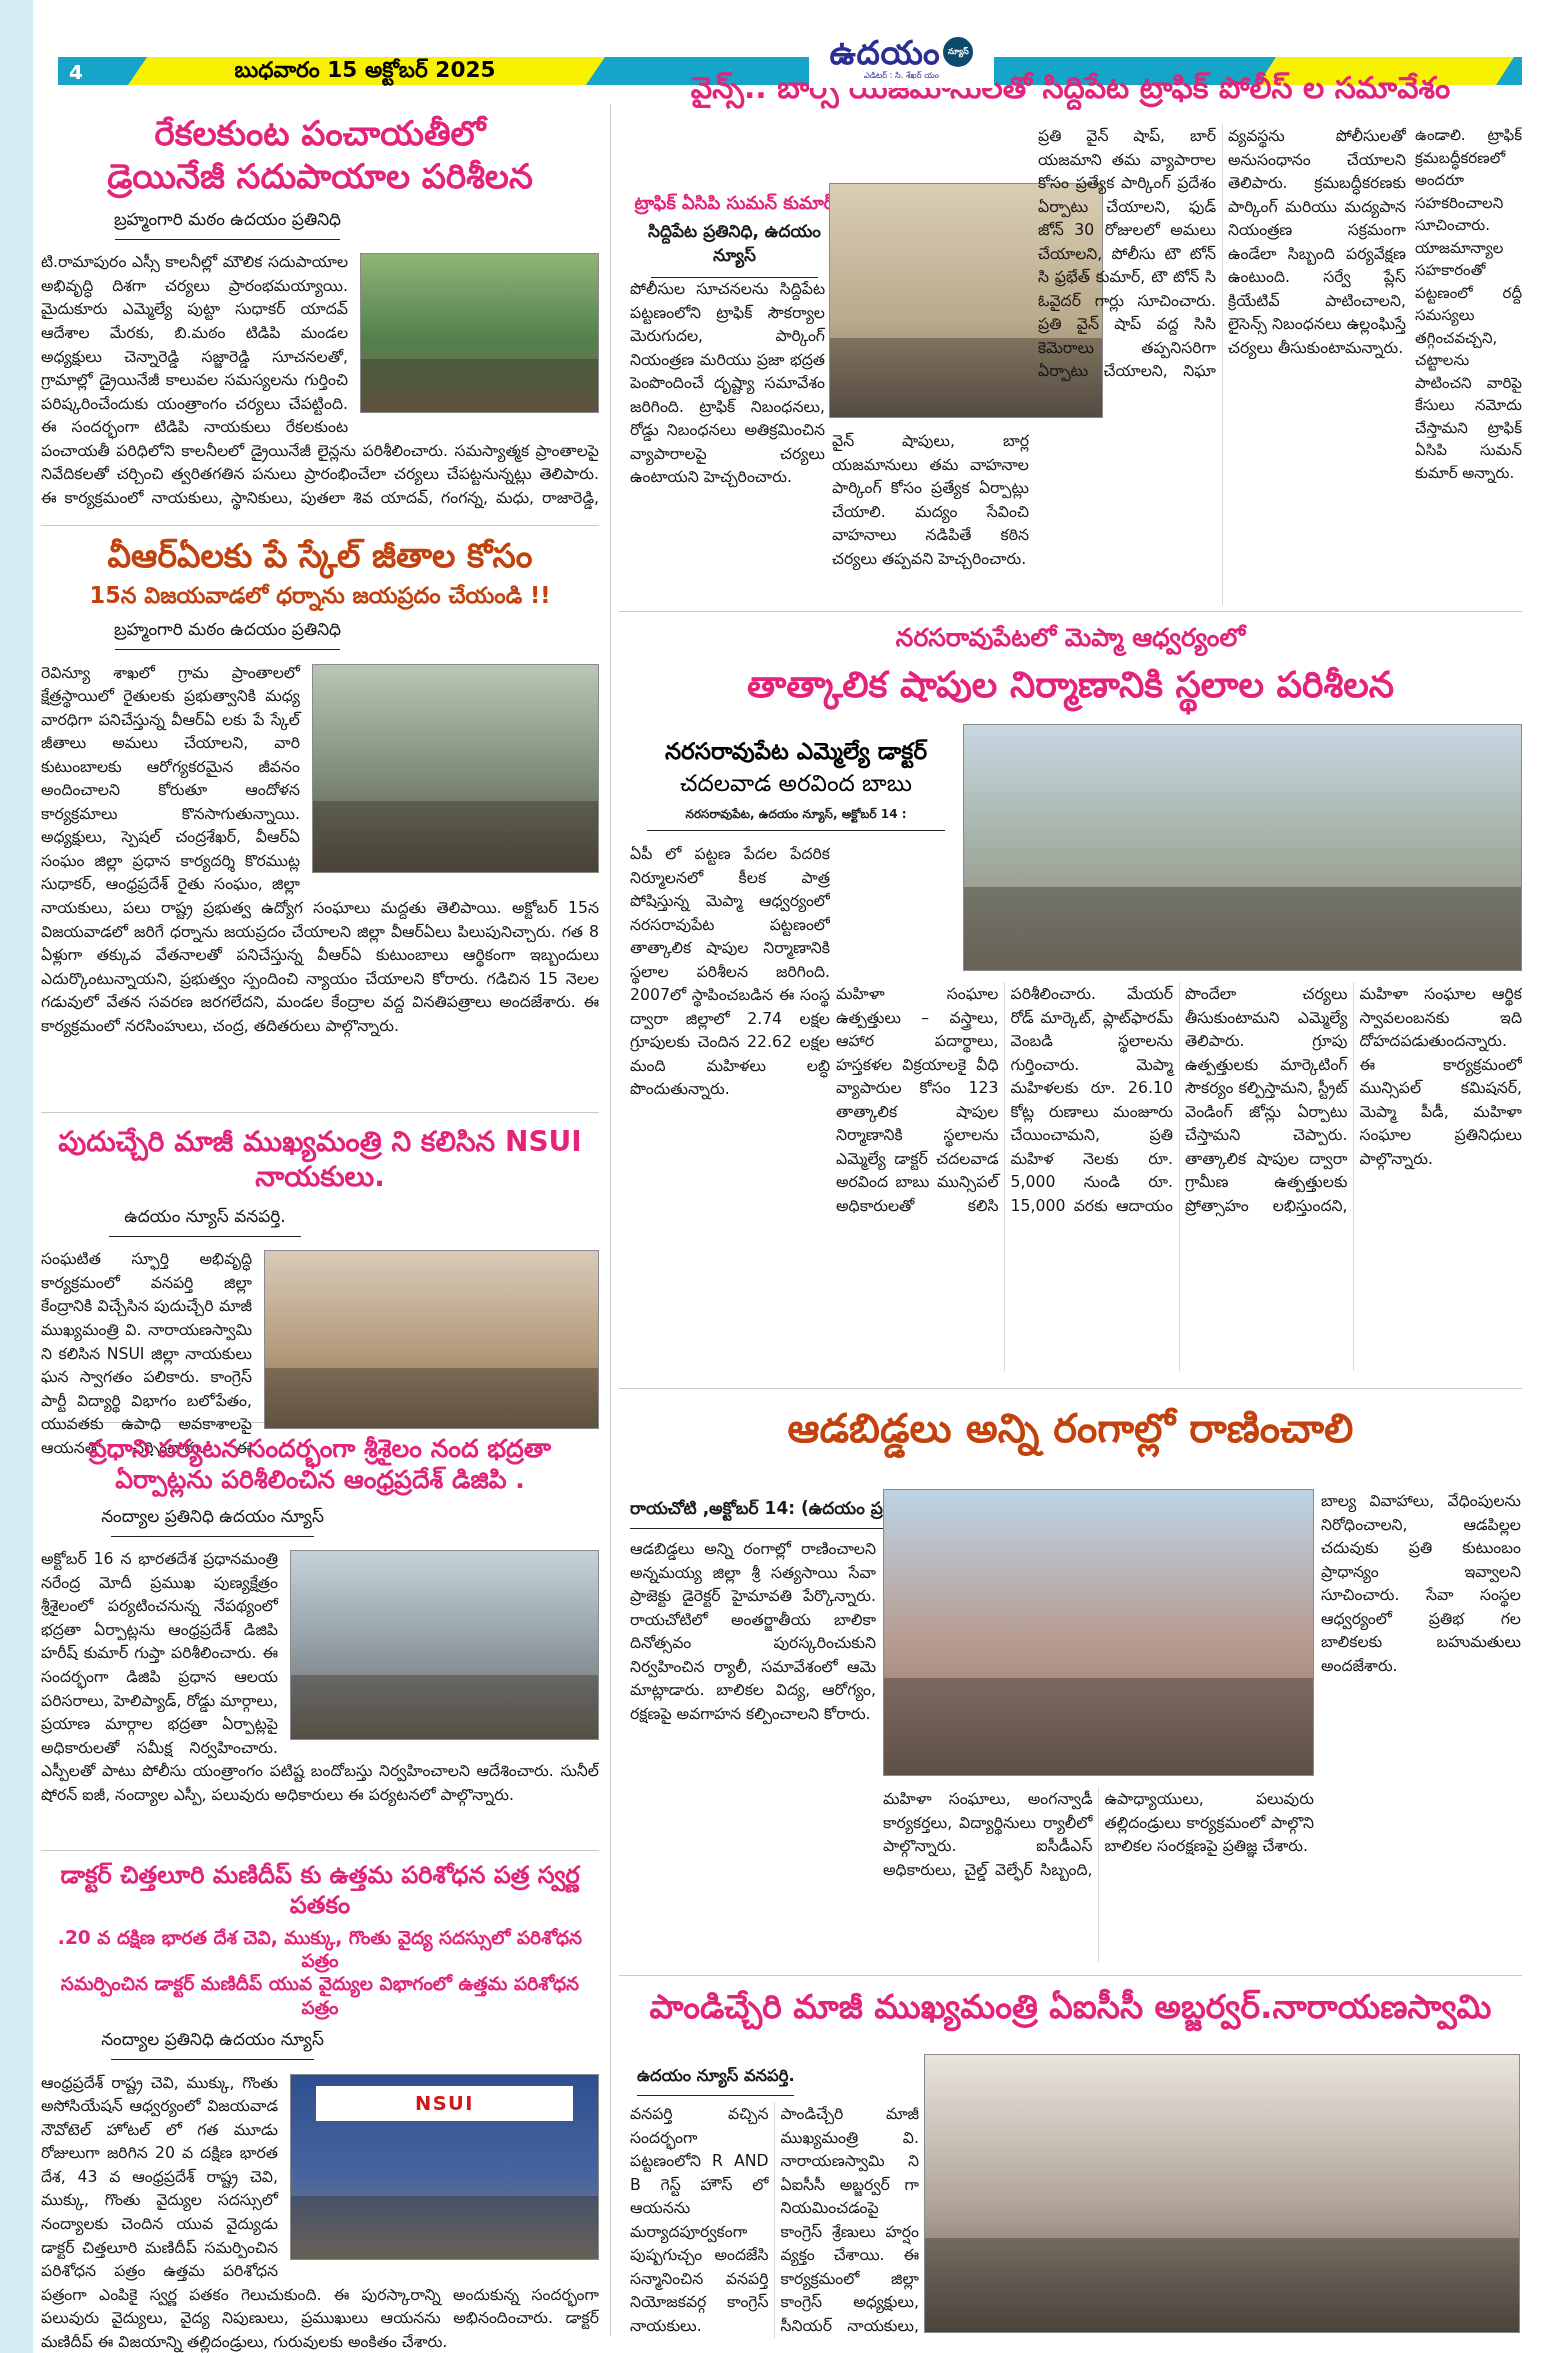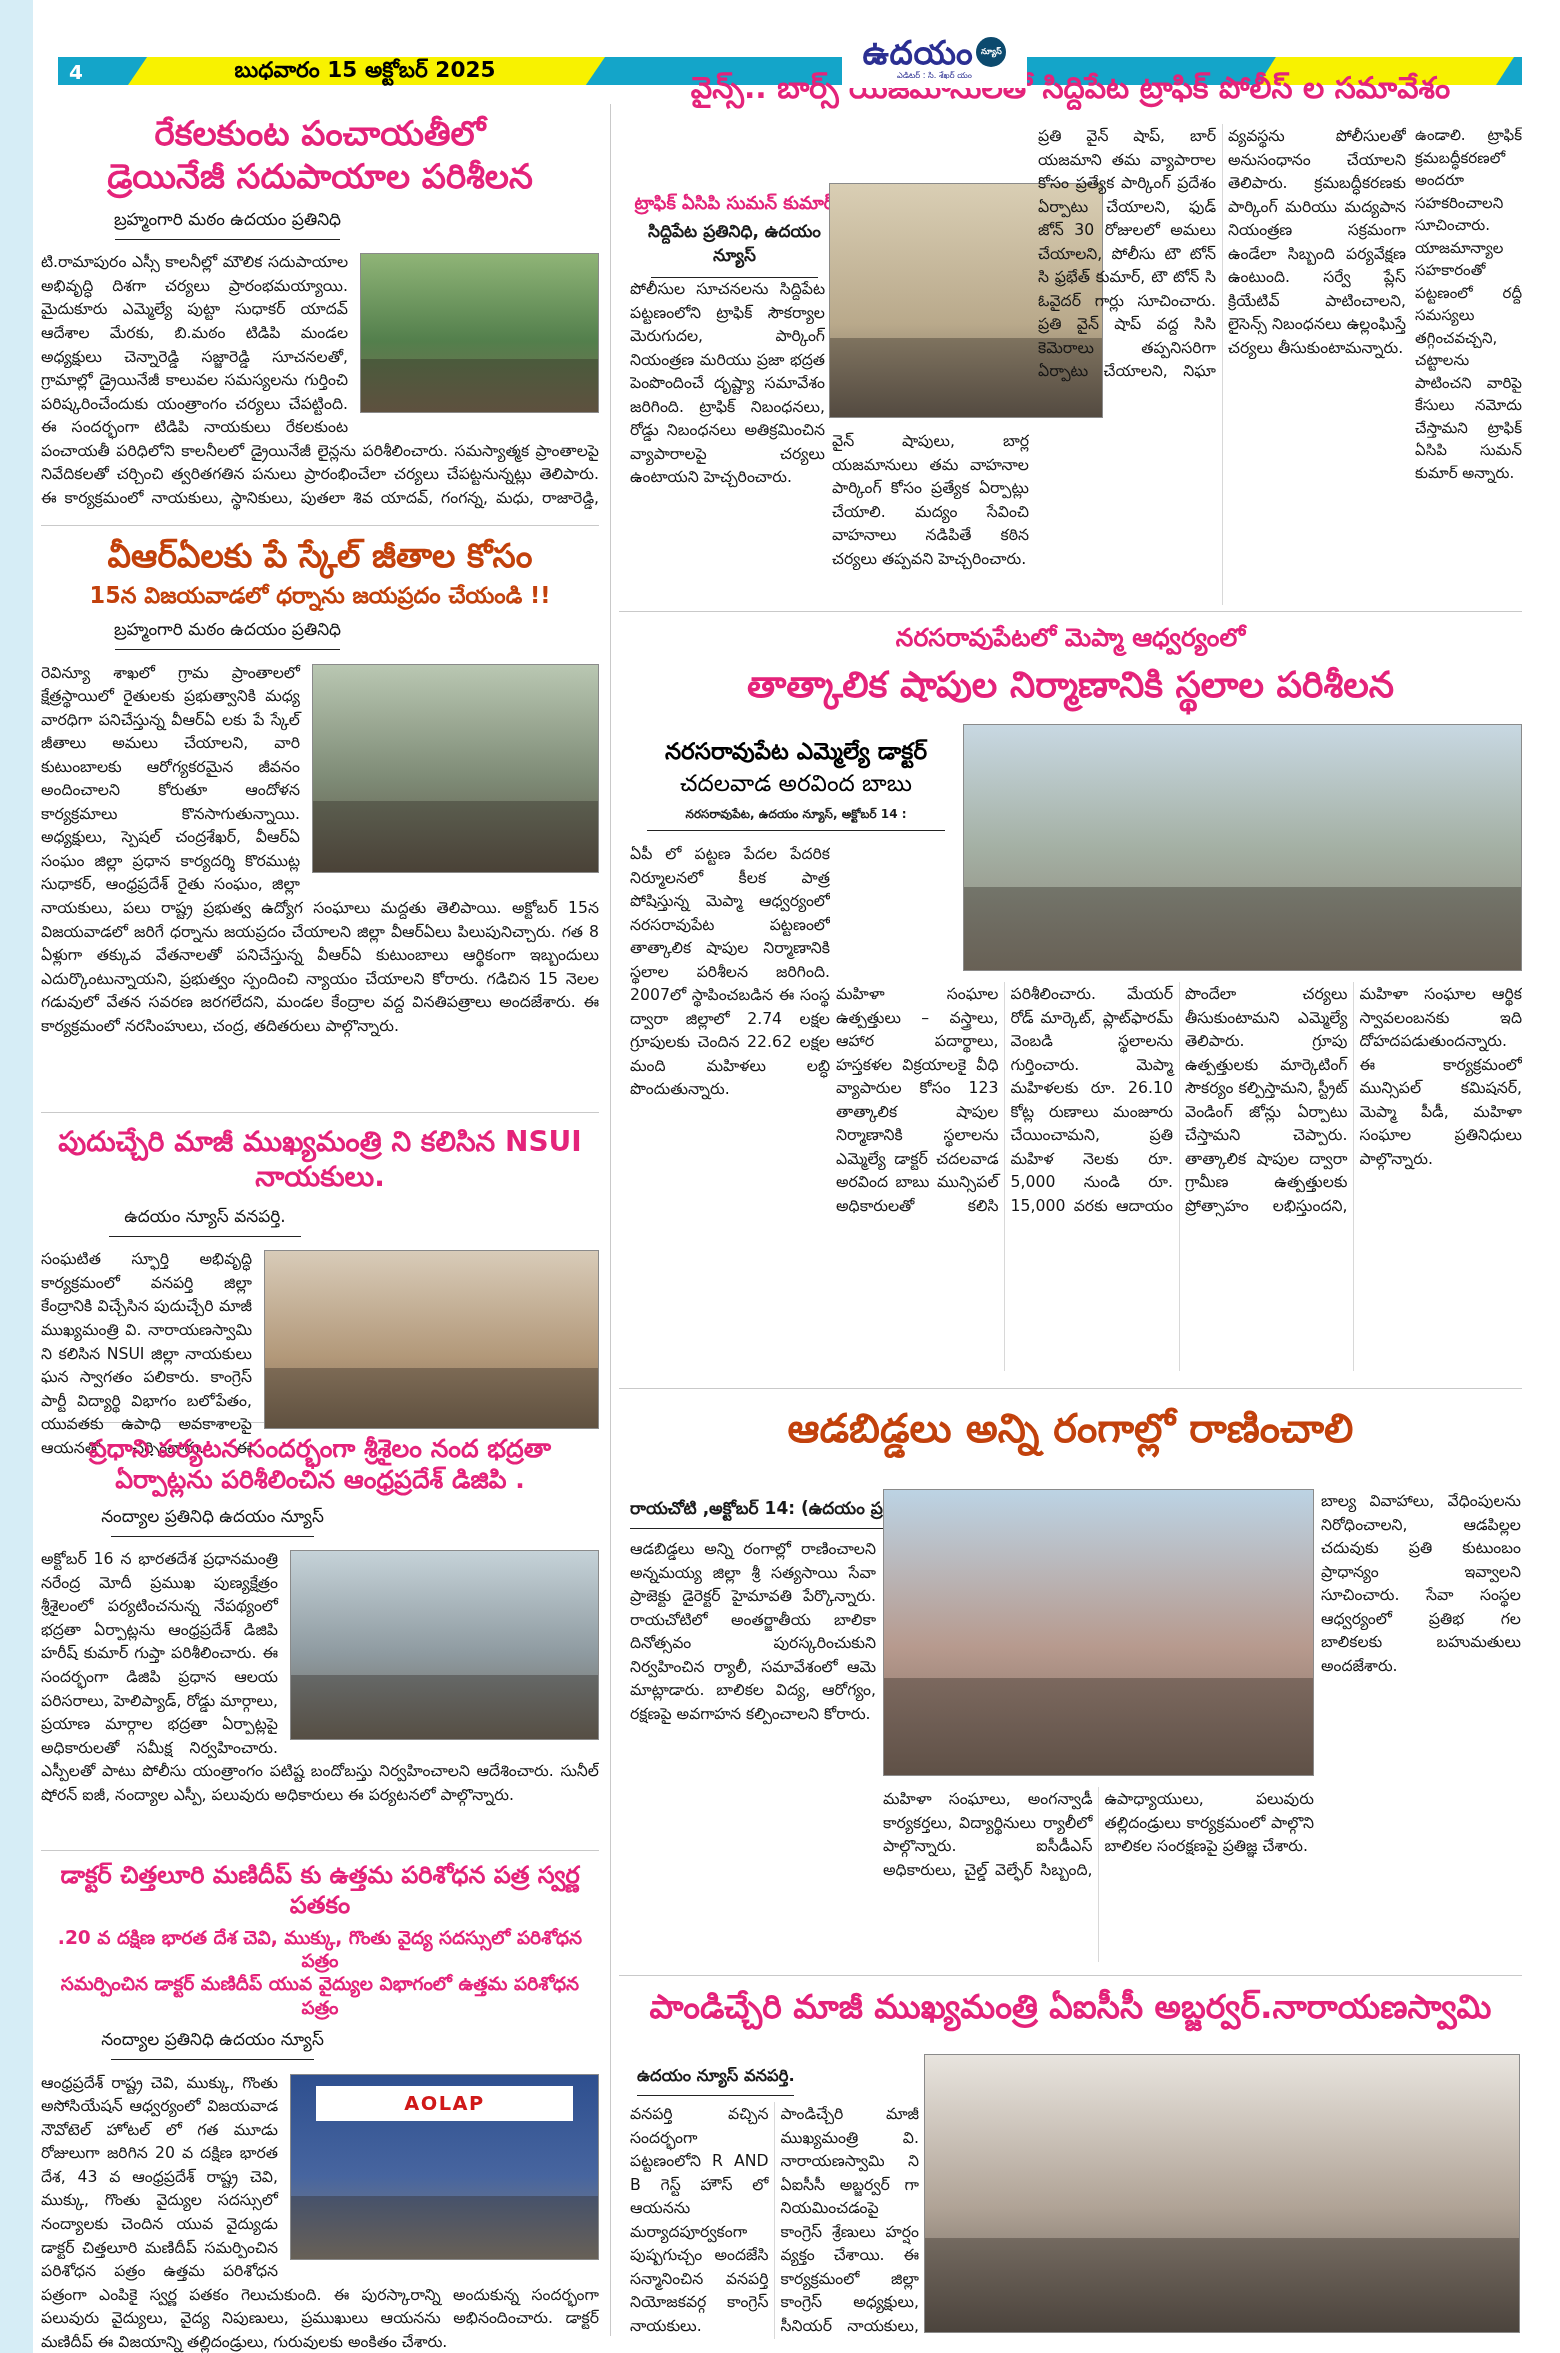--- a/index.html
+++ b/index.html
@@ -12,21 +12,21 @@
   
   .bar{position:absolute;left:58px;top:57px;width:1464px;height:28px;background:#14a5c9;}
   .pgnum{position:absolute;left:69px;top:58px;width:60px;height:27px;color:#fff;
          font-size:20px;font-weight:bold;display:flex;align-items:center;}
   .bar-yel{position:absolute;top:57px;height:28px;background:#f8f200;}
   .bar-yel.left{left:128px;width:477px;clip-path:polygon(4% 0,100% 0,96% 100%,0 100%);}
   .bar-yel.right{left:1258px;width:256px;clip-path:polygon(7% 0,100% 0,93% 100%,0 100%);}
   .date-txt{position:absolute;left:149px;top:58px;width:432px;height:27px;
             display:flex;align-items:center;justify-content:center;
             font-size:21.6px;font-weight:bold;color:#000;}
-  .masthead{position:absolute;left:842px;top:30px;width:185px;height:58px;background:#fff;
+  .masthead{position:absolute;left:809px;top:30px;width:185px;height:58px;background:#fff;
             display:flex;flex-direction:column;align-items:center;justify-content:center;z-index:5;}
   .mast-row{display:flex;align-items:center;gap:3px;}
   .mast-word{font-size:33px;font-weight:bold;color:#2b2f92;letter-spacing:0.7px;line-height:1;}
   .mast-badge{width:30px;height:30px;border-radius:50%;background:#0c4a6e;color:#fff;
               display:flex;align-items:center;justify-content:center;font-size:8.2px;font-weight:bold;}
   .mast-tag{font-size:8.2px;color:#2b2f92;margin-top:1.5px;}
   
   .hl-pink{color:#e4237a;font-weight:bold;text-align:center;line-height:1.25;}
   .hl-black{color:#c2410c;font-weight:bold;text-align:center;line-height:1.25;}
   .byline{font-weight:normal;font-size:17px;color:#111;text-align:center;}
@@ -138,21 +138,21 @@
 
   <div class="abs" style="left:41px;top:1860px;width:558px;">
     <div class="hl-pink" style="font-size:24px;">డాక్టర్ చిత్తలూరి మణిదీప్ కు ఉత్తమ పరిశోధన పత్ర స్వర్ణ పతకం</div>
     <div class="hl-pink" style="font-size:18.6px;margin-top:6px;">.20 వ దక్షిణ భారత దేశ చెవి, ముక్కు, గొంతు వైద్య సదస్సులో పరిశోధన పత్రం</div>
     <div class="hl-pink" style="font-size:18.6px;">సమర్పించిన డాక్టర్ మణిదీప్ యువ వైద్యుల విభాగంలో ఉత్తమ పరిశోధన పత్రం</div>
     <div class="byline" style="width:283px;margin:10.4px 0 0 30px;">
       <span>నంద్యాల ప్రతినిధి ఉదయం న్యూస్</span><span class="rule"></span>
     </div>
     <div class="body-t" style="margin-top:10.4px;height:320px;">
       <div class="ph ph-a5 float-ph" style="width:309px;height:186px;">
-        <div class="ph-banner">AOLAP</div>
+        <div class="ph-banner">NSUI</div>
         <div class="ph-band"></div>
       </div>
       <span>ఆంధ్రప్రదేశ్ రాష్ట్ర చెవి, ముక్కు, గొంతు అసోసియేషన్ ఆధ్వర్యంలో విజయవాడ నౌవోటెల్ హోటల్ లో గత మూడు రోజులుగా జరిగిన 20 వ దక్షిణ భారత దేశ, 43 వ ఆంధ్రప్రదేశ్ రాష్ట్ర చెవి, ముక్కు, గొంతు వైద్యుల సదస్సులో నంద్యాలకు చెందిన యువ వైద్యుడు డాక్టర్ చిత్తలూరి మణిదీప్ సమర్పించిన పరిశోధన పత్రం ఉత్తమ పరిశోధన పత్రంగా ఎంపికై స్వర్ణ పతకం గెలుచుకుంది. ఈ పురస్కారాన్ని అందుకున్న సందర్భంగా పలువురు వైద్యులు, వైద్య నిపుణులు, ప్రముఖులు ఆయనను అభినందించారు. డాక్టర్ మణిదీప్ ఈ విజయాన్ని తల్లిదండ్రులు, గురువులకు అంకితం చేశారు.</span>
     </div>
   </div>
 
   <div class="abs hl-pink" style="left:619px;top:69px;width:903px;font-size:30px;">వైన్స్.. బార్స్ యజమానులతో  సిద్దిపేట ట్రాఫిక్ పోలీస్ ల సమావేశం</div>
   <div class="abs" style="left:630px;top:192px;width:209px;text-align:center;">
     <div style="color:#e4237a;font-weight:bold;font-size:18px;">ట్రాఫిక్ ఏసిపి సుమన్ కుమార్</div>
     <div style="font-weight:bold;font-size:17px;margin-top:3px;">సిద్దిపేట ప్రతినిధి, ఉదయం న్యూస్</div>

